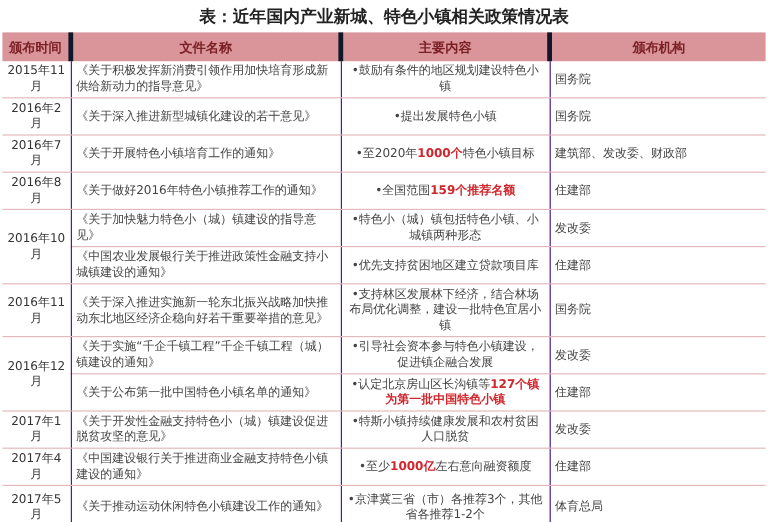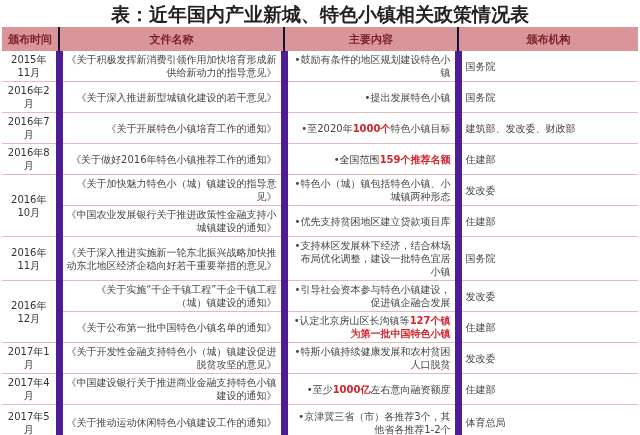--- a/index.html
+++ b/index.html
@@ -1,26 +1,26 @@
 <!DOCTYPE html>
 <html><head>
 <meta charset="utf-8">
 <style>
   html,body{margin:0;padding:0;background:#fff;}
   body{width:640px;height:435px;overflow:hidden;font-family:"DejaVu Sans",sans-serif;color:#333;}
-  .title{height:26px;line-height:26px;text-align:center;font-weight:bold;font-size:19px;color:#222;padding-top:1px;}
+  .title{height:26px;line-height:26px;text-align:center;font-weight:bold;font-size:14px;color:#222;padding-top:1px;}
   table{border-collapse:collapse;width:636px;margin-left:2px;table-layout:fixed;font-size:10px;}
   col.c1{width:57px;} col.c2{width:225px;} col.c3{width:174px;} col.c4{width:180px;}
-  th{background:#d9959a;color:#7a1f24;font-weight:bold;font-size:11px;height:22px;border-right:2px solid #0f172a;}
+  th{background:#d9959a;color:#7a1f24;font-weight:bold;font-size:11px;height:22px;border-right:4px solid #0f172a;}
   th:last-child{border-right:none;margin-top:12px;}
-  td{border-bottom:1px solid #e3b9bc;border-right:7px solid #4c1d95;padding:2px 4px;vertical-align:middle;line-height:13px;}
+  td{border-bottom:1px solid #e3b9bc;border-right:1px solid #4c1d95;padding:2px 4px;vertical-align:middle;line-height:13px;}
   td:last-child{border-right:none;}
   td.date{text-align:center;color:#333;}
-  td.doc{text-align:right;color:#444;}
-  td.content{text-align:right;color:#444;margin-top:12px;}
+  td.doc{text-align:left;color:#444;}
+  td.content{text-align:center;color:#444;margin-top:12px;}
   td.org{text-align:left;color:#444;}
   .hl{color:#d0272e;font-weight:bold;}
 </style>
 </head>
 <body>
 
 <div class="title">表：近年国内产业新城、特色小镇相关政策情况表</div>
 
 <table>
   <colgroup>

